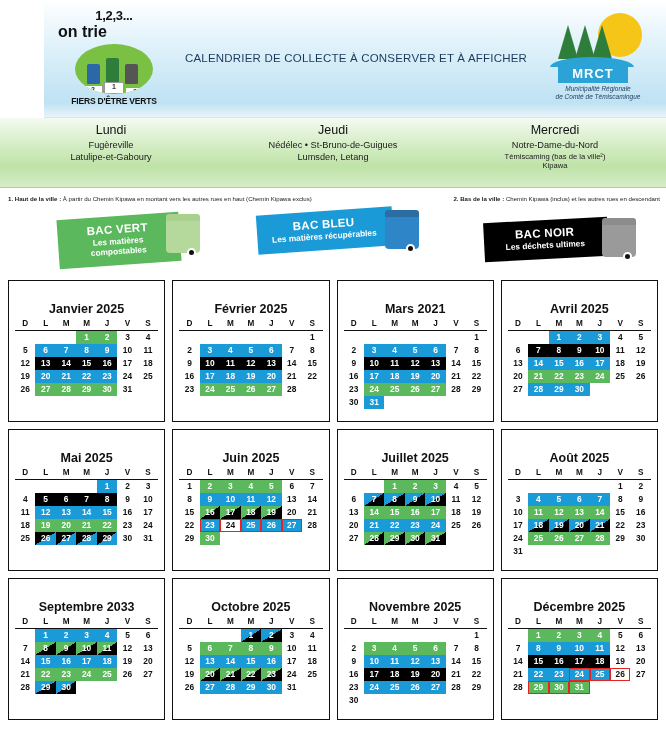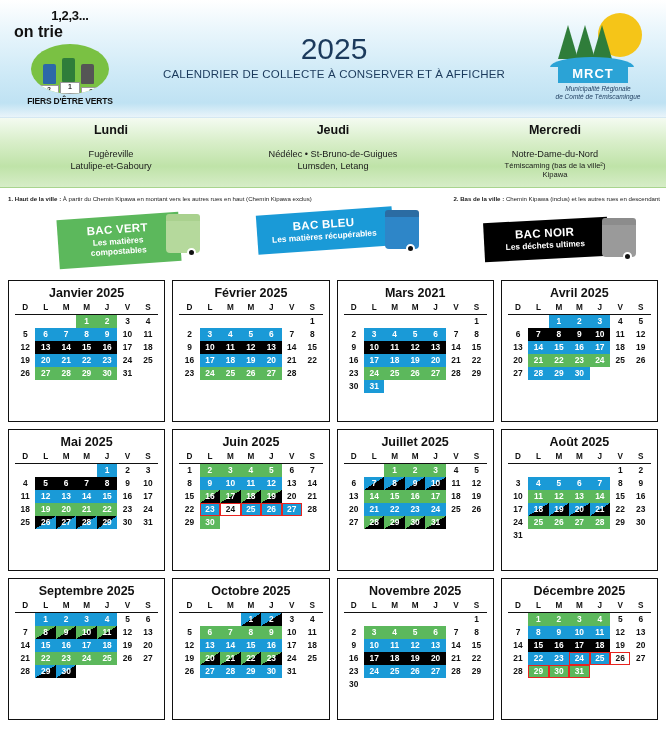--- a/index.html
+++ b/index.html
@@ -10,21 +10,21 @@
     font-family:"Liberation Sans", sans-serif;
     overflow:hidden;
   }
 
   
   .header {
     position:relative;
     height:118px;
     background:linear-gradient(to bottom,#ffffff 0%,#eaf6fc 25%,#cfeaf7 62%,#bfe2f3 88%,#e9f4fa 100%);
     border-bottom:1px solid #d5e8f2;
-    display:flex; align-items:center;
+    display:flex; align-items:center;margin-left:44px;
   }
   .logo-left {
     width:112px; height:110px; margin-left:14px;
     position:relative; flex:0 0 auto;
   }
   .logo-left .l1 {
     text-align:center; font-weight:bold; font-size:13px; color:#111;
     letter-spacing:-0.3px; line-height:12px; padding-top:6px;
   }
   .logo-left .l2 {
@@ -75,21 +75,21 @@
   .mrct-cap { position:absolute; left:6px; top:78px; width:100px;
     text-align:center; font-size:6.5px; color:#1b3a5c; line-height:8px; font-style:italic; }
 
   
   .daysbar {
     height:70px;
     background:linear-gradient(to bottom,#f4fbf1 0%,#d8eec9 35%,#bfe3a8 70%,#d6edc7 100%);
     display:flex; border-bottom:1px solid #a8d48e;
   }
   .daycol { flex:1 1 0; text-align:center; padding-top:5px; }
-  .daycol h3 { margin:0 0 12px 0; font-size:12.5px; color:#111; font-weight:bold; }
+  .daycol h3 { margin:0 0 3px 0; font-size:12.5px; color:#111; font-weight:normal; }
   .daycol p { margin:0; font-size:9.2px; color:#1a1a1a; line-height:11.5px;text-align:center; }
   .daycol p.small { font-size:7.6px; line-height:9.5px; }
 
   
   .footnotes { height:20px; display:flex; align-items:center; padding:0 4px;
     font-size:6.1px; color:#1a1a1a; }
   .fn { white-space:nowrap; }
   .fn b { font-weight:bold; }
   .fn1 { margin-left:4px; }
   .fn2 { margin-left:auto; margin-right:2px; }
@@ -128,21 +128,21 @@
   
   .cal-grid {
     display:grid;
     grid-template-columns:repeat(4,1fr);
     gap:7px 7px;
     padding:0 8px;
   }
   .month {
     border:1px solid #111;
     background:#fff;
-    padding:4px 6px 5px;
+    padding:20px 6px 5px;
     height:142px;
   }
   .month h4 {
     margin:1px 0 2px; text-align:center;
     font-size:12.5px; font-weight:bold; color:#111;
   }
   table.m { width:100%; border-collapse:collapse; }
   table.m th {
     font-size:8.2px; font-weight:bold; color:#111;
     padding:1px 0 2px; text-align:center;
@@ -189,21 +189,20 @@
       <div class="podium">
         <span class="p2">2</span>
         <span class="p1">1</span>
         <span class="p3">3</span>
       </div>
     </div>
     <div class="l3">FIERS D'ÊTRE VERTS</div>
   </div>
 
   <div class="title-block">
-    <div class="title-year">2025</div>
     <div class="title-sub">CALENDRIER DE COLLECTE À CONSERVER ET À AFFICHER</div>
   </div>
 
   <div class="logo-right">
     <div class="mrct-sun"></div>
     <div class="mrct-trees">
       <div class="tree t1"></div>
         <div class="tree t2"></div>
         <div class="tree t3"></div>
     </div>
@@ -1285,21 +1284,21 @@
             <td class="empty"></td>
             <td class="empty"></td>
             <td class="empty"></td>
             <td class="empty"></td>
             <td class="empty"></td>
           </tr>
         </tbody>
       </table>
     </div>
     <div class="month">
-      <h4>Septembre 2025</h4>
+      <h4>Septembre 2033</h4>
       <table class="m">
         <thead>
           <tr>
             <th>D</th>
             <th>L</th>
             <th>M</th>
             <th>M</th>
             <th>J</th>
             <th>V</th>
             <th>S</th>

